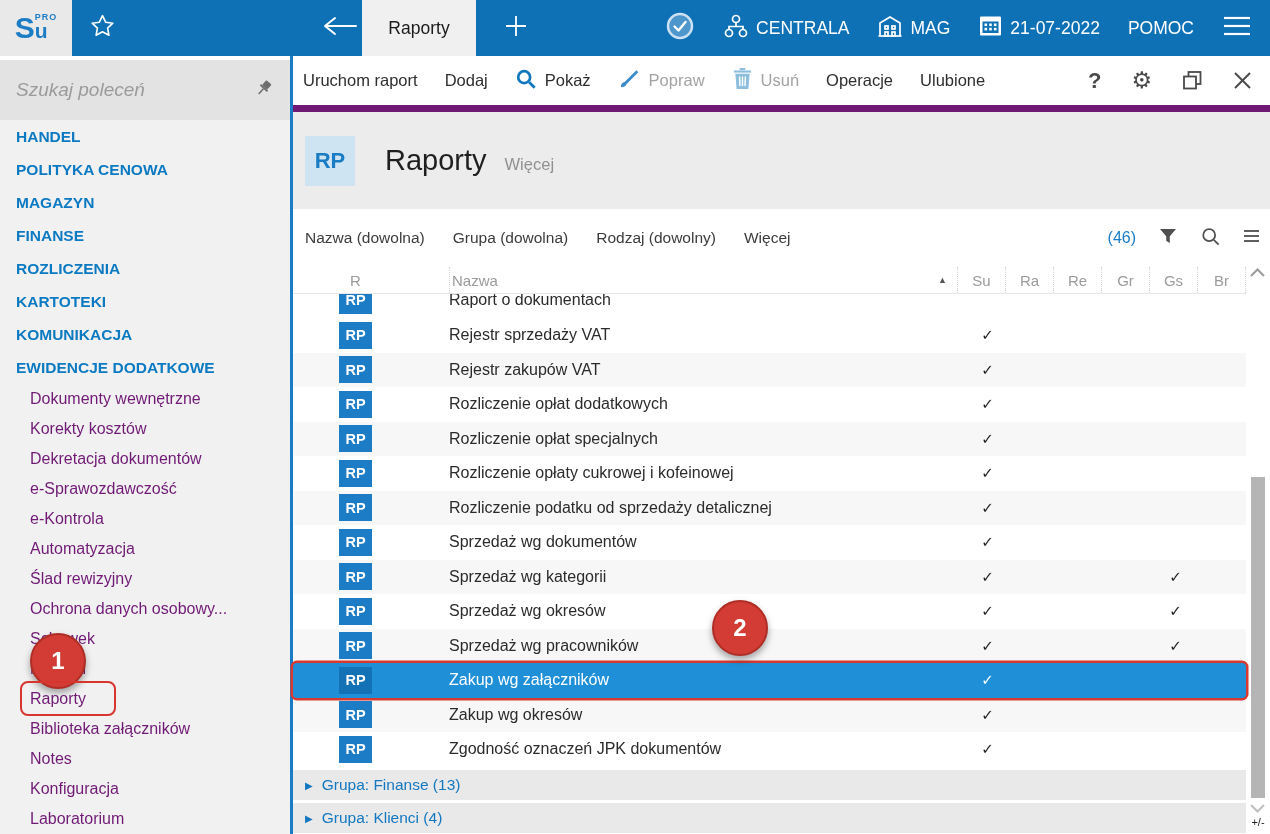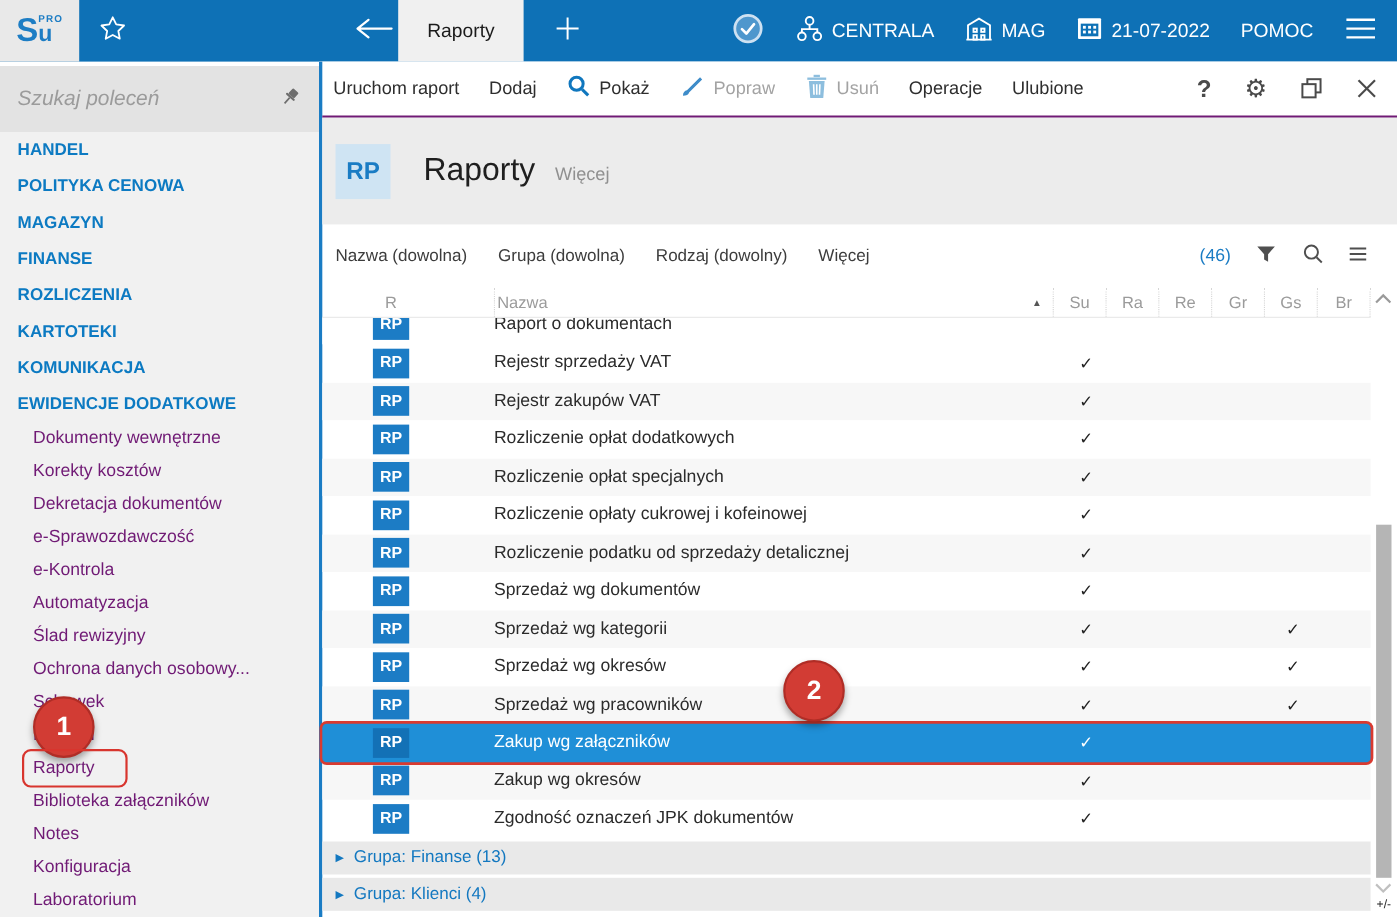--- a/index.html
+++ b/index.html
@@ -22,32 +22,32 @@
   .tb-right{display:flex;align-items:center;gap:28px;margin-left:auto;padding-right:18px;}
   .tb-item{display:flex;align-items:center;gap:7px;font-size:17.5px;white-space:nowrap;cursor:pointer;}
   
   .sidebar{position:absolute;top:60px;left:0;width:290px;height:778px;background:#f1f1f1;}
   .search-row{height:60px;background:#e3e3e3;display:flex;align-items:center;padding:0 16px;box-sizing:border-box;}
   .search-ph{flex:1;color:#9b9b9b;font-style:italic;font-size:19px;}
   .nav-item{height:33px;line-height:33px;padding-left:16px;color:#0c7ac2;font-weight:bold;font-size:15.5px;cursor:pointer;white-space:nowrap;}
   .nav-sub{height:30px;line-height:30px;padding-left:30px;color:#701a75;font-size:16px;cursor:pointer;white-space:nowrap;}
   
   .panel{position:absolute;top:56px;left:290px;width:980px;height:778px;background:#fff;border-left:3px solid #1a7cc4;box-sizing:border-box;}
-  .toolbar{height:49px;display:flex;align-items:center;gap:27px;padding:0 18px 0 10px;border-bottom:2px solid #701a75;font-size:16.5px;color:#2e2e2e;}
+  .toolbar{height:49px;display:flex;align-items:center;gap:27px;padding:0 18px 0 10px;border-bottom:7px solid #701a75;font-size:16.5px;color:#2e2e2e;}
   .tool{display:flex;align-items:center;gap:8px;white-space:nowrap;cursor:pointer;}
   .tool.disabled{color:#a3a3a3;}
   .tool-right{display:flex;align-items:center;gap:30px;margin-left:auto;color:#4a4a4a;}
   .tool-ic{cursor:pointer;display:flex;align-items:center;}
   .help-glyph{font-size:22px;font-weight:bold;color:#4a4a4a;cursor:pointer;}
   .gear-glyph{font-size:23px;color:#4a4a4a;cursor:pointer;line-height:1;}
   .titleband{height:97px;background:#ececec;display:flex;align-items:center;padding-left:12px;}
   .mod-badge{width:50px;height:50px;background:#cfe4f3;color:#1a7cc4;font-size:22px;font-weight:bold;display:flex;align-items:center;justify-content:center;flex:none;}
   .page-title{font-size:29px;color:#1f1f1f;margin-left:30px;}
   .title-more{font-size:16.5px;color:#909090;margin-left:18px;margin-top:8px;cursor:pointer;}
-  .filterrow{height:58px;display:flex;align-items:center;gap:28px;padding:0 27px 0 12px;font-size:15.5px;color:#3c3c3c;}
+  .filterrow{height:58px;display:flex;align-items:center;gap:28px;padding:0 10px 0 12px;font-size:15.5px;color:#3c3c3c;}
   .fitem{cursor:pointer;white-space:nowrap;}
   .filter-right{display:flex;align-items:center;gap:22px;margin-left:auto;}
   .fcount{color:#1a7cc4;font-size:16px;}
   
   .thead{display:flex;align-items:stretch;height:26px;margin-right:24px;border-bottom:1px solid #e6e6e6;color:#9b9b9b;font-size:15px;}
   .h-r{width:33px;margin-left:46px;display:flex;align-items:center;justify-content:center;flex:none;cursor:pointer;}
   .h-name{flex:1;margin-left:77px;display:flex;align-items:center;border-left:1px dotted #d5d5d5;padding-left:2px;cursor:pointer;}
   .sort-arrow{margin-left:auto;margin-right:10px;font-size:9px;color:#555;}
   .hcell{width:47px;flex:none;display:flex;align-items:center;justify-content:center;border-left:1px dotted #d5d5d5;cursor:pointer;}
   .hcell:last-child{border-right:1px dotted #d5d5d5;}

